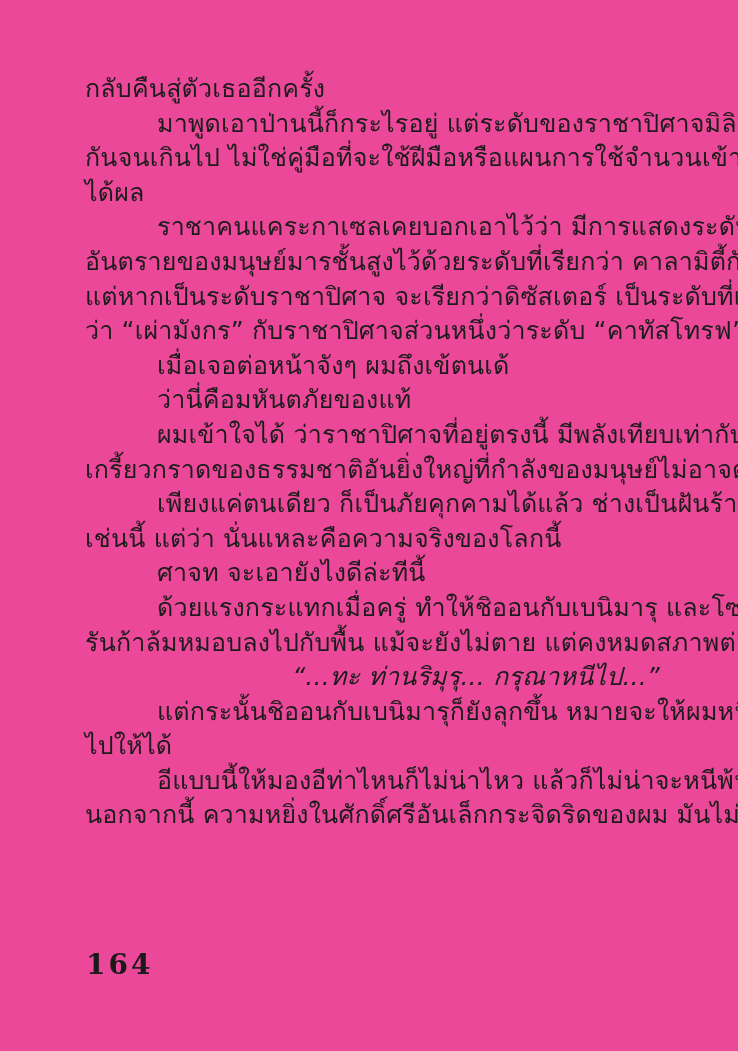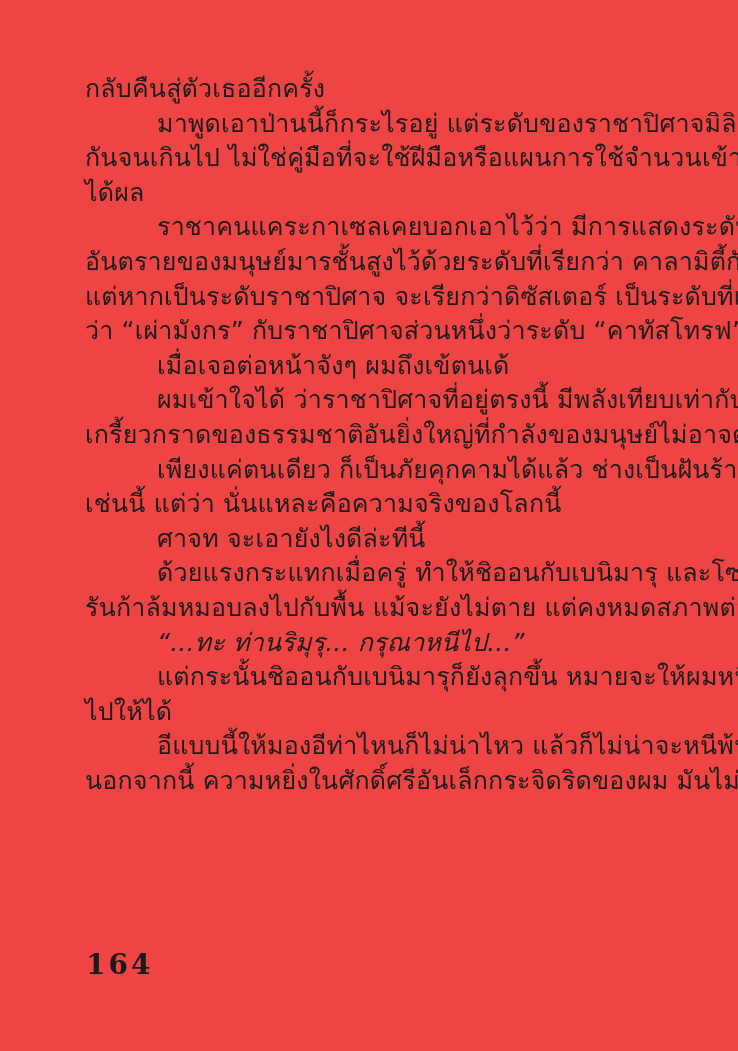--- a/index.html
+++ b/index.html
@@ -4,21 +4,21 @@
 <style>
   html, body {
     margin: 0;
     padding: 0;
     background: #ffffff;
   }
   .page {
     position: relative;
     width: 738px;
     height: 1051px;
-    background: #ef4444;
+    background: #ec4899;
     overflow: hidden;
     font-family: "DejaVu Sans", "Liberation Sans", sans-serif;
     color: #1c1c1c;
   }
   .text-block {
     position: absolute;
     left: 85px;
     top: 72px;
     width: 575px;
   }
@@ -27,20 +27,21 @@
     line-height: 34.6px;
     font-size: 25px;
     white-space: nowrap;
     letter-spacing: 0.2px;
   }
   .line.indent {
     padding-left: 72px;
   }
   .line.italic {
     font-style: italic;
+    text-align: right;
   }
   .page-number {
     position: absolute;
     left: 86px;
     top: 948px;
     font-family: "DejaVu Serif", "Liberation Serif", serif;
     font-size: 28px;
     font-weight: 600;
     letter-spacing: 3px;
     color: #1a1a1a;
@@ -53,20 +54,21 @@
   <div class="text-block">
       <div class="line">กลับคืนสู่ตัวเธออีกครั้ง</div>
       <div class="line indent">มาพูดเอาป่านนี้ก็กระไรอยู่ แต่ระดับของราชาปิศาจมิลิมมันต่าง</div>
       <div class="line">กันจนเกินไป  ไม่ใช่คู่มือที่จะใช้ฝีมือหรือแผนการใช้จำนวนเข้าว่าจะใช้</div>
       <div class="line">ได้ผล</div>
       <div class="line indent">ราชาคนแคระกาเซลเคยบอกเอาไว้ว่า  มีการแสดงระดับความ</div>
       <div class="line">อันตรายของมนุษย์มารชั้นสูงไว้ด้วยระดับที่เรียกว่า  คาลามิตี้กับฮาซาร์ด</div>
       <div class="line">แต่หากเป็นระดับราชาปิศาจ จะเรียกว่าดิซัสเตอร์ เป็นระดับที่เรียกเวลโดร่า</div>
       <div class="line">ว่า “เผ่ามังกร” กับราชาปิศาจส่วนหนึ่งว่าระดับ “คาทัสโทรฟ”</div>
       <div class="line indent">เมื่อเจอต่อหน้าจังๆ ผมถึงเข้ตนเด้</div>
+      <div class="line indent">ว่านี่คือมหันตภัยของแท้</div>
       <div class="line indent">ผมเข้าใจได้ ว่าราชาปิศาจที่อยู่ตรงนี้ มีพลังเทียบเท่ากับความ</div>
       <div class="line">เกรี้ยวกราดของธรรมชาติอันยิ่งใหญ่ที่กำลังของมนุษย์ไม่อาจต่อกรได้</div>
       <div class="line indent">เพียงแค่ตนเดียว ก็เป็นภัยคุกคามได้แล้ว ช่างเป็นฝันร้ายอะไร</div>
       <div class="line">เช่นนี้ แต่ว่า นั่นแหละคือความจริงของโลกนี้</div>
       <div class="line indent">ศาจท จะเอายังไงดีล่ะทีนี้</div>
       <div class="line indent">ด้วยแรงกระแทกเมื่อครู่ ทำให้ชิออนกับเบนิมารุ และโซเอย์กับ</div>
       <div class="line">รันก้าล้มหมอบลงไปกับพื้น แม้จะยังไม่ตาย แต่คงหมดสภาพต่อสู้แล้ว</div>
       <div class="line indent italic">“...ทะ ท่านริมุรุ... กรุณาหนีไป...”</div>
       <div class="line indent">แต่กระนั้นชิออนกับเบนิมารุก็ยังลุกขึ้น  หมายจะให้ผมหนีรอด</div>
       <div class="line">ไปให้ได้</div>

